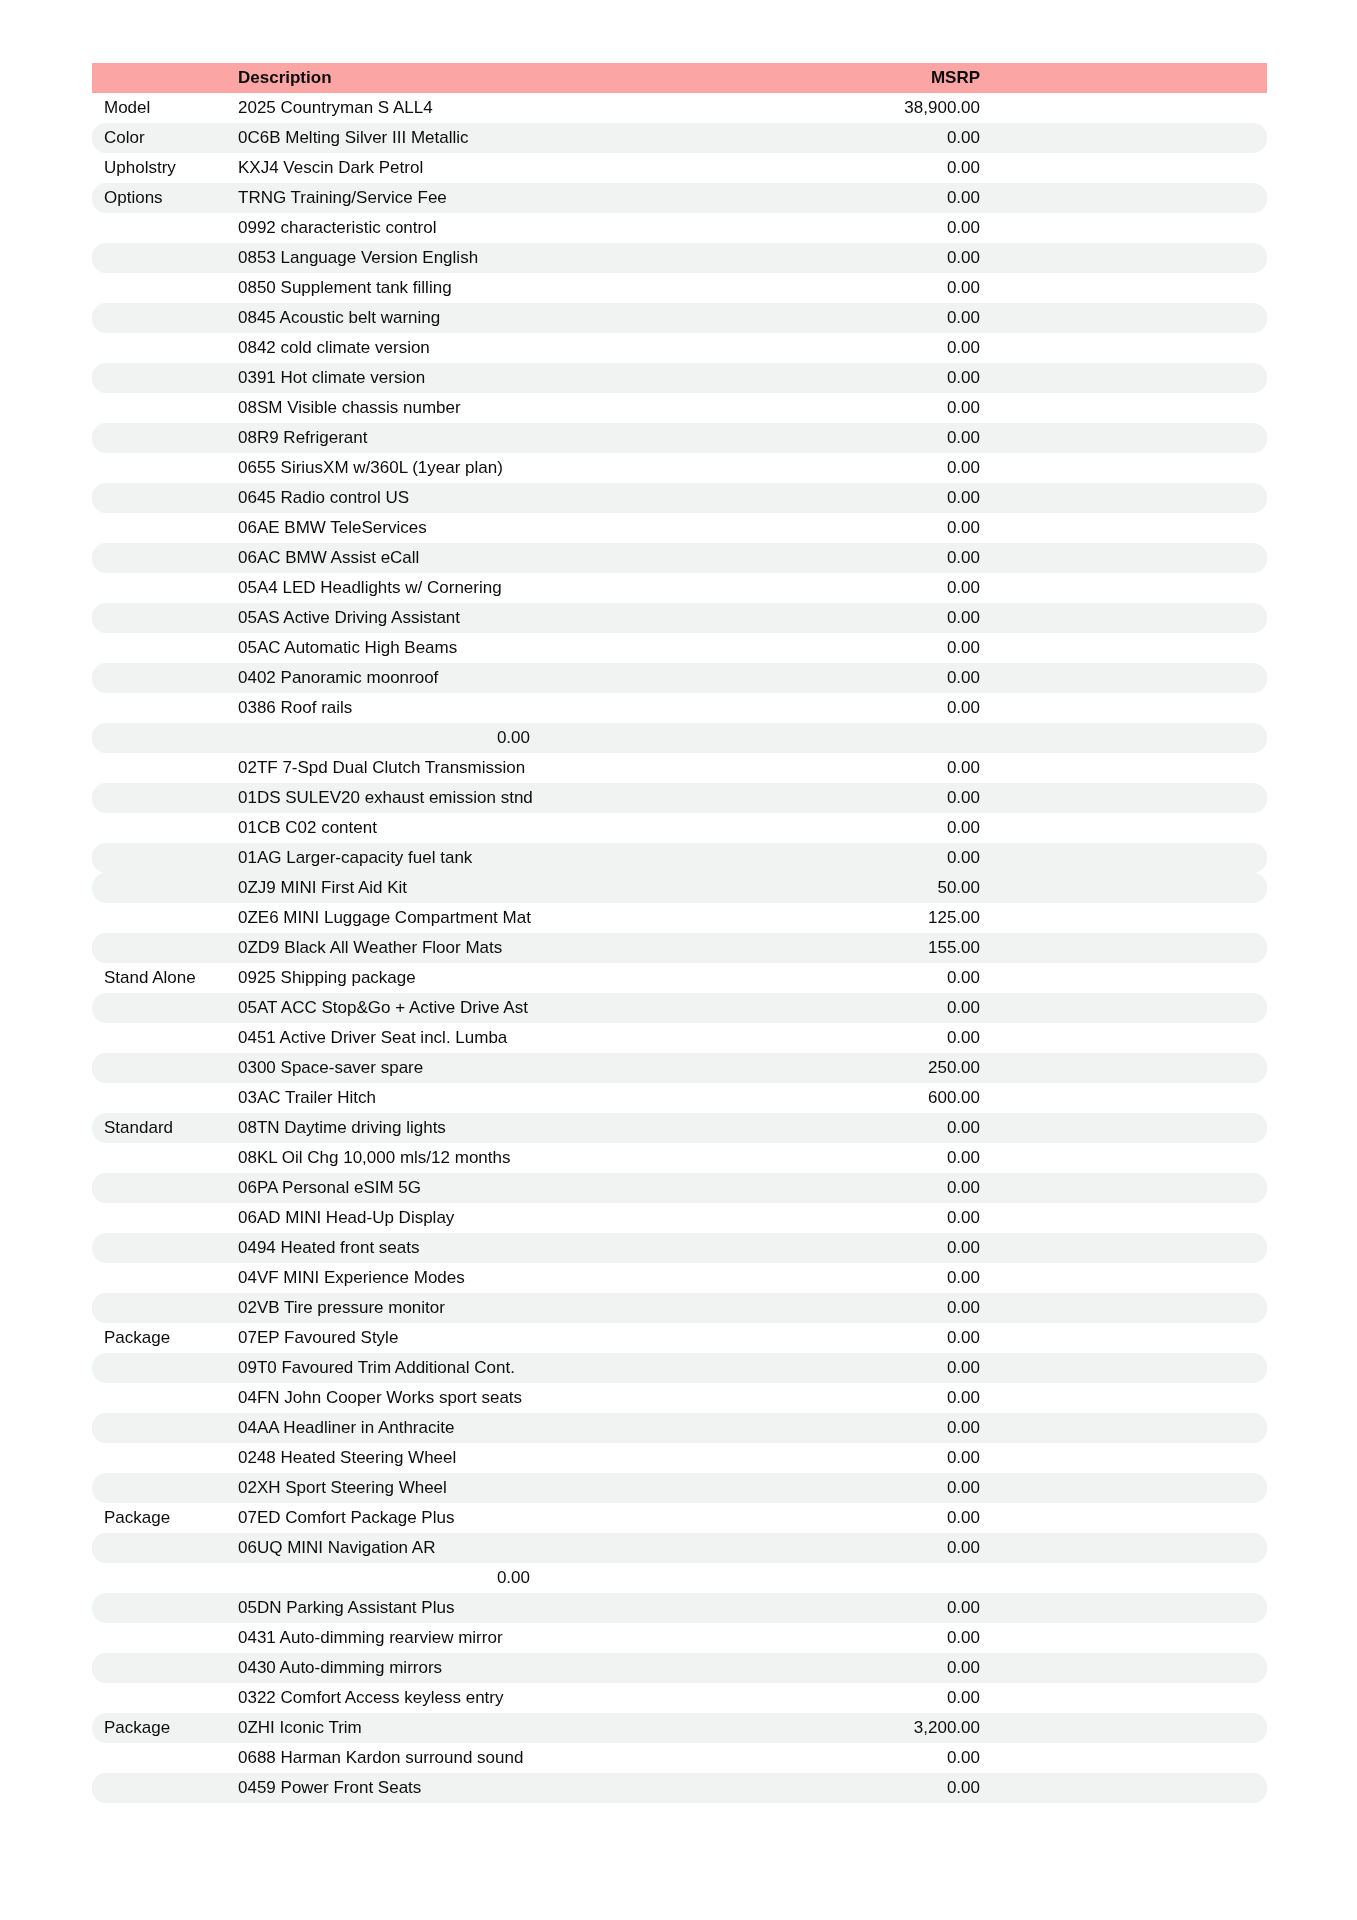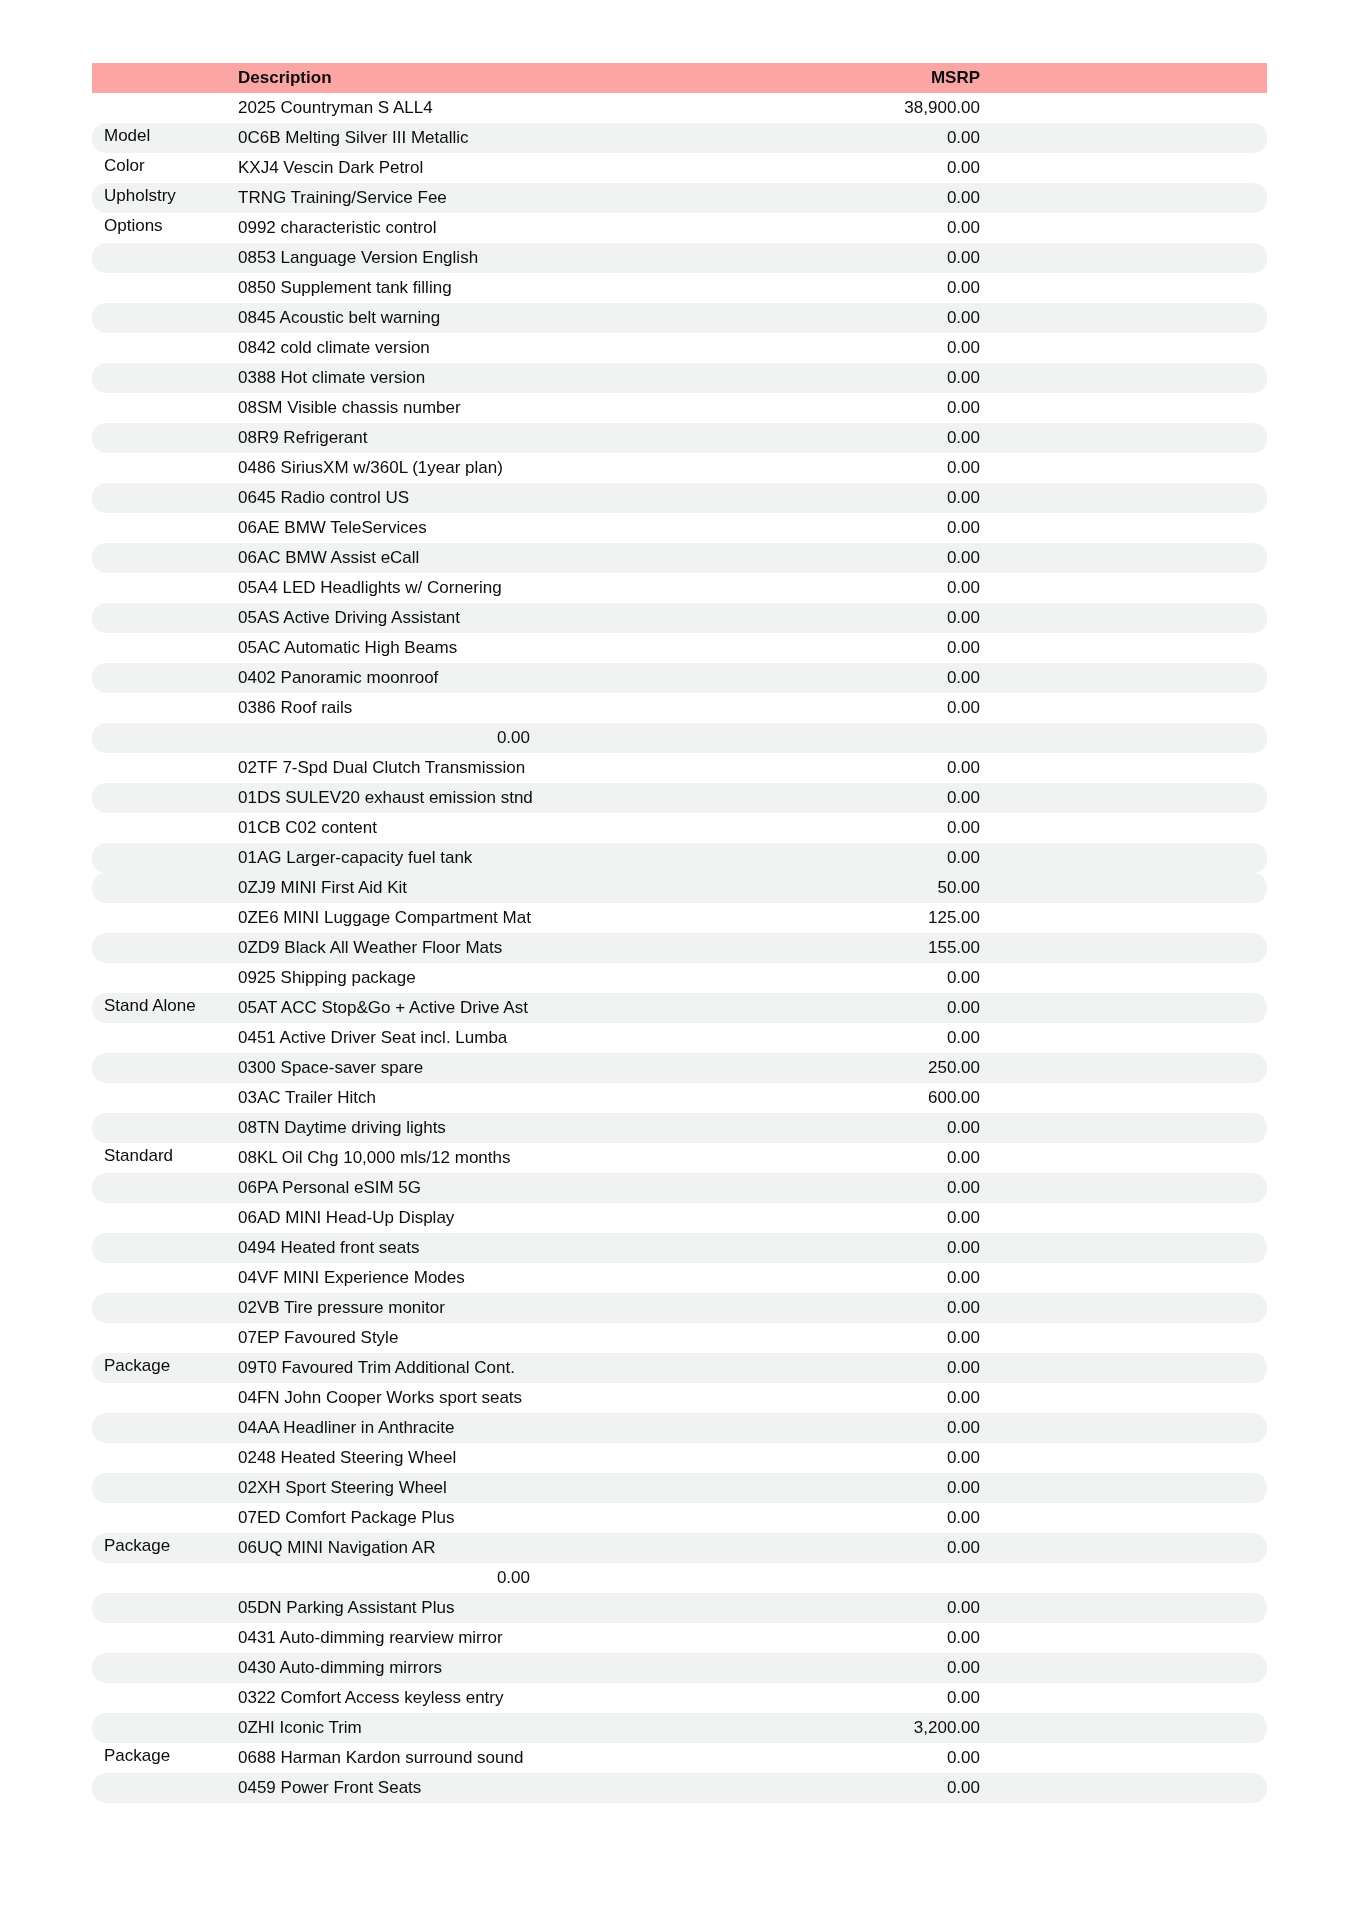--- a/index.html
+++ b/index.html
@@ -30,21 +30,20 @@
   }
   .t-row.striped {
     background: #f0f3f2;
     border-radius: 14px;
   }
   .cell-category {
     width: 134px;
     padding-left: 12px;
     white-space: nowrap;
     overflow: visible;
-    margin-top: 28px;
   }
   .cell-desc {
     width: 450px;
     white-space: nowrap;
     overflow: visible;
   }
   .cell-msrp {
     width: 292px;
     text-align: right;
     white-space: nowrap;
@@ -119,39 +118,39 @@
     <div class="cell-pad"></div>
   </div>
       <div class="t-row">
     <div class="cell-category"></div>
     <div class="cell-desc">0842 cold climate version</div>
     <div class="cell-msrp">0.00</div>
     <div class="cell-pad"></div>
   </div>
       <div class="t-row striped">
     <div class="cell-category"></div>
-    <div class="cell-desc">0388 Hot climate version</div>
+    <div class="cell-desc">0391 Hot climate version</div>
     <div class="cell-msrp">0.00</div>
     <div class="cell-pad"></div>
   </div>
       <div class="t-row">
     <div class="cell-category"></div>
     <div class="cell-desc">08SM Visible chassis number</div>
     <div class="cell-msrp">0.00</div>
     <div class="cell-pad"></div>
   </div>
       <div class="t-row striped">
     <div class="cell-category"></div>
     <div class="cell-desc">08R9 Refrigerant</div>
     <div class="cell-msrp">0.00</div>
     <div class="cell-pad"></div>
   </div>
       <div class="t-row">
     <div class="cell-category"></div>
-    <div class="cell-desc">0486 SiriusXM w/360L (1year plan)</div>
+    <div class="cell-desc">0655 SiriusXM w/360L (1year plan)</div>
     <div class="cell-msrp">0.00</div>
     <div class="cell-pad"></div>
   </div>
       <div class="t-row striped">
     <div class="cell-category"></div>
     <div class="cell-desc">0645 Radio control US</div>
     <div class="cell-msrp">0.00</div>
     <div class="cell-pad"></div>
   </div>
       <div class="t-row">

